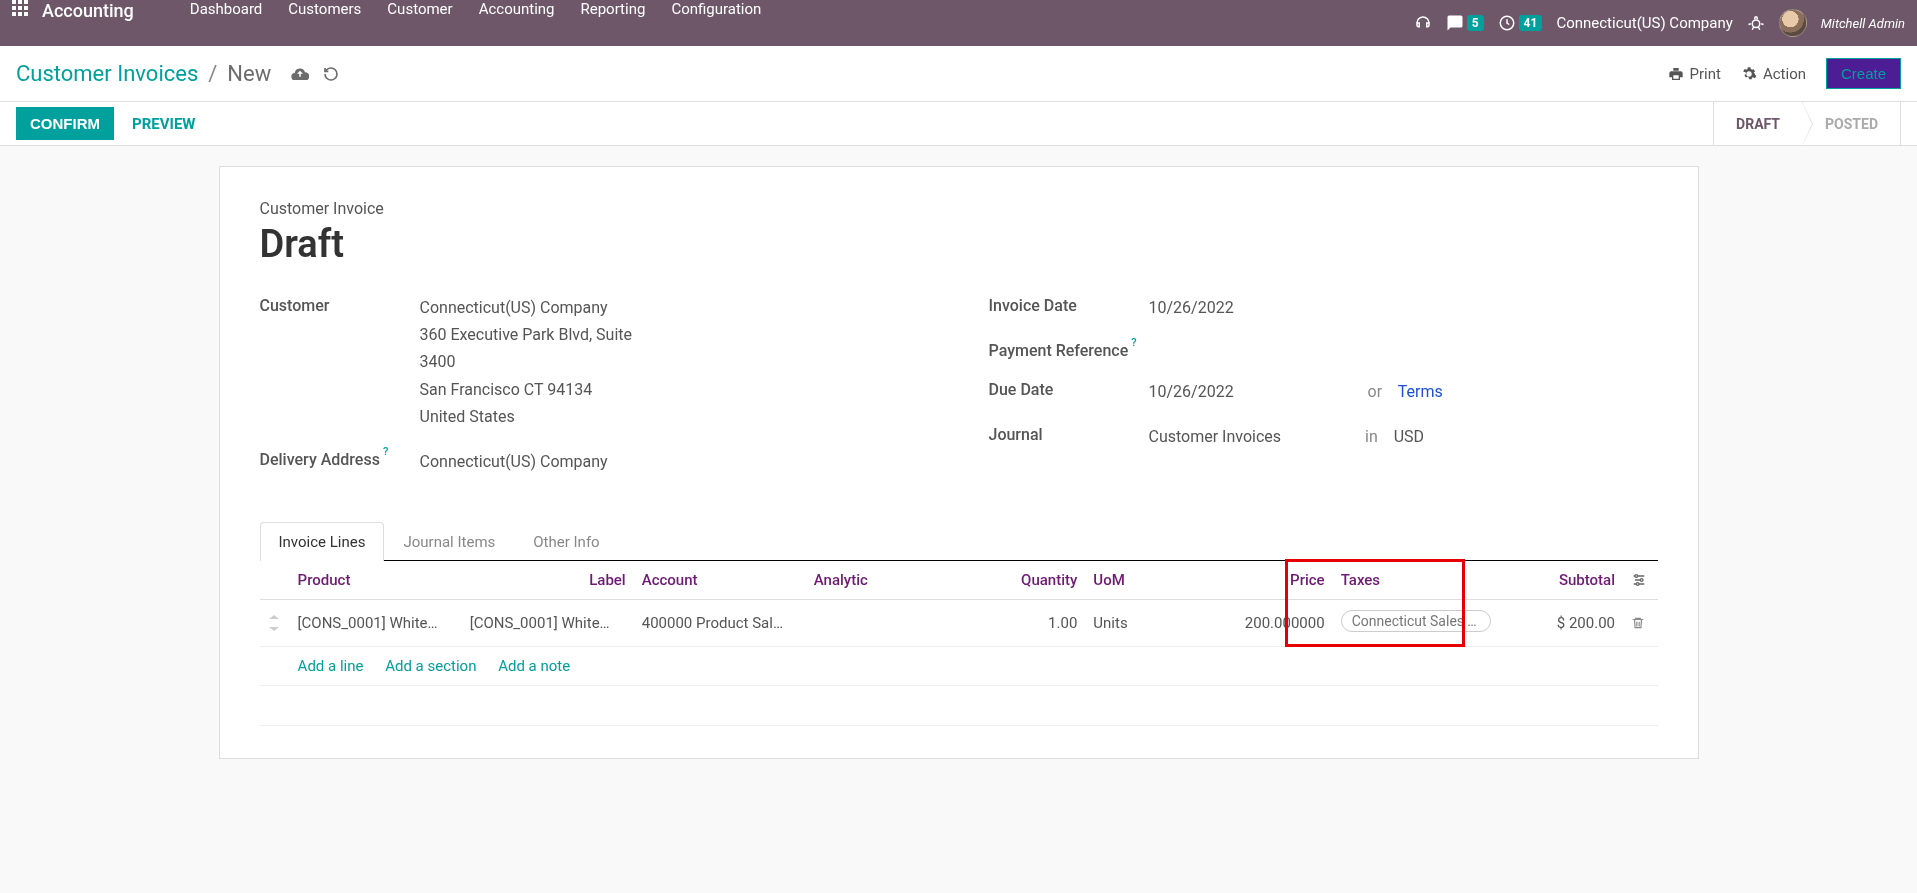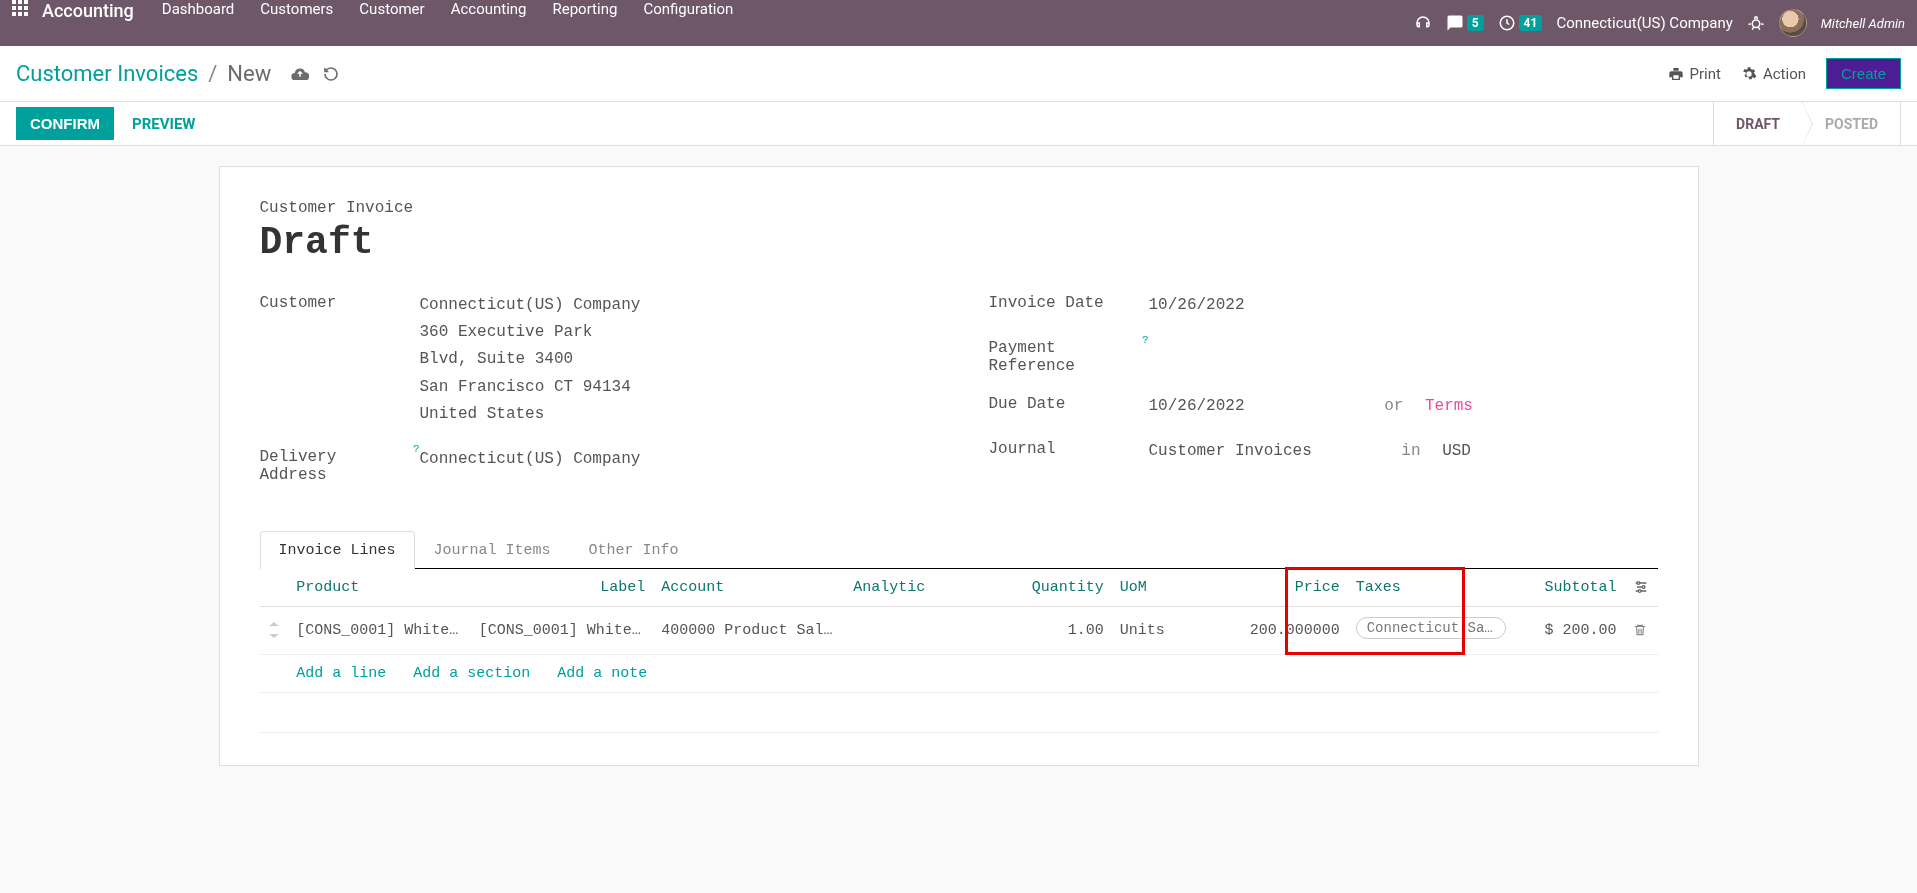--- a/index.html
+++ b/index.html
@@ -1,21 +1,21 @@
 <!DOCTYPE html>
 <html><head>
 <meta charset="utf-8">
 <style>
 * { box-sizing: border-box; margin: 0; padding: 0; }
 body { font-family: -apple-system, BlinkMacSystemFont, "Segoe UI", Roboto, Helvetica, Arial, sans-serif; font-size: 14px; color: #333; background: #f9f9f9; overflow: hidden; }
 .topbar { background: #6d5768; color: #fff; height: 46px; display: flex; padding: 0 12px; }
 .apps-icon { display: grid; grid-template-columns: repeat(3,4px); grid-template-rows: repeat(3,4px); gap: 2px; margin-right: 14px; cursor:pointer;}
 .apps-icon div { background:#fff; }
 .app-title { font-size: 18px; font-weight: 500; margin-right: 28px; cursor:pointer;}
-.nav-menu { display:flex; gap: 26px; flex:1; }
+.nav-menu { display:flex; gap: 26px; flex:1;margin-left:28px; }
 .nav-menu a { color:#fff; text-decoration:none; font-size:15px; cursor:pointer;}
 .top-right { display:flex; align-items:center; gap:14px; }
 .top-right .icon { cursor:pointer; display:flex; align-items:center; }
 .badge { background:#00a09d; color:#fff; border-radius:3px; padding:1px 5px; font-size:12px; font-weight:bold; margin-left:3px;}
 .avatar { width:28px; height:28px; border-radius:50%; background: radial-gradient(circle at 40% 35%, #e8c9a8 35%, #8b6f5c 36% 58%, #5a4a3f 59%); border:1px solid rgba(255,255,255,.3);}
 .company-name { font-size:15px; cursor:pointer;}
 .user-name { font-size:13px; cursor:pointer;font-style:italic;}
 
 .control-bar { background:#fff; border-bottom:1px solid #ddd; height:56px; display:flex; align-items:center; padding:0 16px;}
 .breadcrumb { font-size:22px; color:#6c6c6c; display:flex; align-items:center; gap:10px;}
@@ -30,39 +30,39 @@
 
 .status-bar { background:#fff; border-bottom:1px solid #ddd; height:44px; display:flex; align-items:center; padding:0 16px;}
 .confirm-btn { background:#00a09d; color:#fff; border:none; padding:8px 14px; font-size:15px; font-weight:bold; cursor:pointer; margin-right:18px;}
 .preview-link { color:#00a09d; font-size:15px; font-weight:bold; cursor:pointer;}
 .status-steps { margin-left:auto; display:flex; align-items:stretch; height:100%; border-left:1px solid #ddd;}
 .status-step { position:relative; padding:0 22px; display:flex; align-items:center; font-size:14px; font-weight:bold; color:#aaa; border-right:1px solid #ddd; cursor:pointer;}
 .status-step.active { color:#6d5768;}
 .status-step .arrow { position:absolute; right:-10px; top:50%; transform:translateY(-50%); width:0; height:0; border-top:22px solid transparent; border-bottom:22px solid transparent; border-left:10px solid #fff; z-index:2;}
 .status-step .arrow-border { position:absolute; right:-11px; top:50%; transform:translateY(-50%); width:0; height:0; border-top:22px solid transparent; border-bottom:22px solid transparent; border-left:11px solid #ddd; z-index:1;}
 
-.content-wrap { padding:20px 0; height:calc(893px - 46px - 56px - 44px); overflow-y:scroll;font-family:Liberation Mono, monospace;}
+.content-wrap { padding:20px 0; height:calc(893px - 46px - 56px - 44px); overflow-y:scroll;}
 .form-sheet { background:#fff; border:1px solid #ddd; max-width:1480px; margin:0 auto; padding:32px 40px;}
 .doc-type { font-size:16px; color:#555; margin-bottom:4px;}
 .doc-title { font-size:38px; font-weight:600; color:#333; margin-bottom:28px;}
 .form-grid { display:flex; gap:60px; margin-bottom:28px;}
 .form-col { flex:1; }
 .field-row { display:flex; align-items:flex-start; margin-bottom:18px; font-size:16px;}
 .field-label { width:160px; color:#555; font-weight:500; padding-top:2px; display:flex; align-items:flex-start;}
 .field-label .help { color:#00a09d; font-size:11px; margin-left:3px; cursor:pointer; position:relative; top:-5px;}
 .field-value { flex:1; color:#555; line-height:1.7;}
 .inline-sep { margin:0 12px; color:#888;}
-.inline-placeholder { color:#ec4899; cursor:text;}
+.inline-placeholder { color:#1d4ed8; cursor:text;}
 
 .notebook-tabs { display:flex; border-bottom:1px solid #000000; margin-bottom:0;text-align:center;}
 .notebook-tab { padding:10px 18px; font-size:15px; color:#888; cursor:pointer; border:1px solid transparent; border-bottom:none; position:relative; top:1px;}
 .notebook-tab.active { color:#333; border-color:#ddd; background:#fff; border-radius:4px 4px 0 0;}
 
 .lines-table { width:100%; border-collapse:collapse;}
-.lines-table th { text-align:left; padding:10px 8px; font-size:15px; font-weight:500; color:#0f766e; border-bottom:1px solid #ddd;}
+.lines-table th { text-align:left; padding:10px 8px; font-size:15px; font-weight:500; color:#701a75; border-bottom:1px solid #ddd;}
 .lines-table th.num { text-align:right;}
 .lines-table td { padding:10px 8px; font-size:15px; color:#555; border-bottom:1px solid #eee; white-space:nowrap; overflow:hidden; text-overflow:ellipsis;}
 .lines-table td.num { text-align:right;}
 .drag-handle { color:#ccc; cursor:move; width:20px;}
 .delete-icon { color:#888; cursor:pointer; width:20px;}
 .tax-tag { border:1px solid #ccc; border-radius:12px; padding:2px 10px; font-size:14px; color:#777; cursor:pointer; white-space:nowrap; overflow:hidden; text-overflow:ellipsis; max-width:150px; display:inline-block;}
 .add-links { padding:10px 8px; font-size:15px;}
 .add-links a { color:#00a09d; cursor:pointer; margin-right:18px; text-decoration:none;}
 .highlight-box { border:3px solid #e60000; position:absolute; pointer-events:none; z-index:10;}
 

